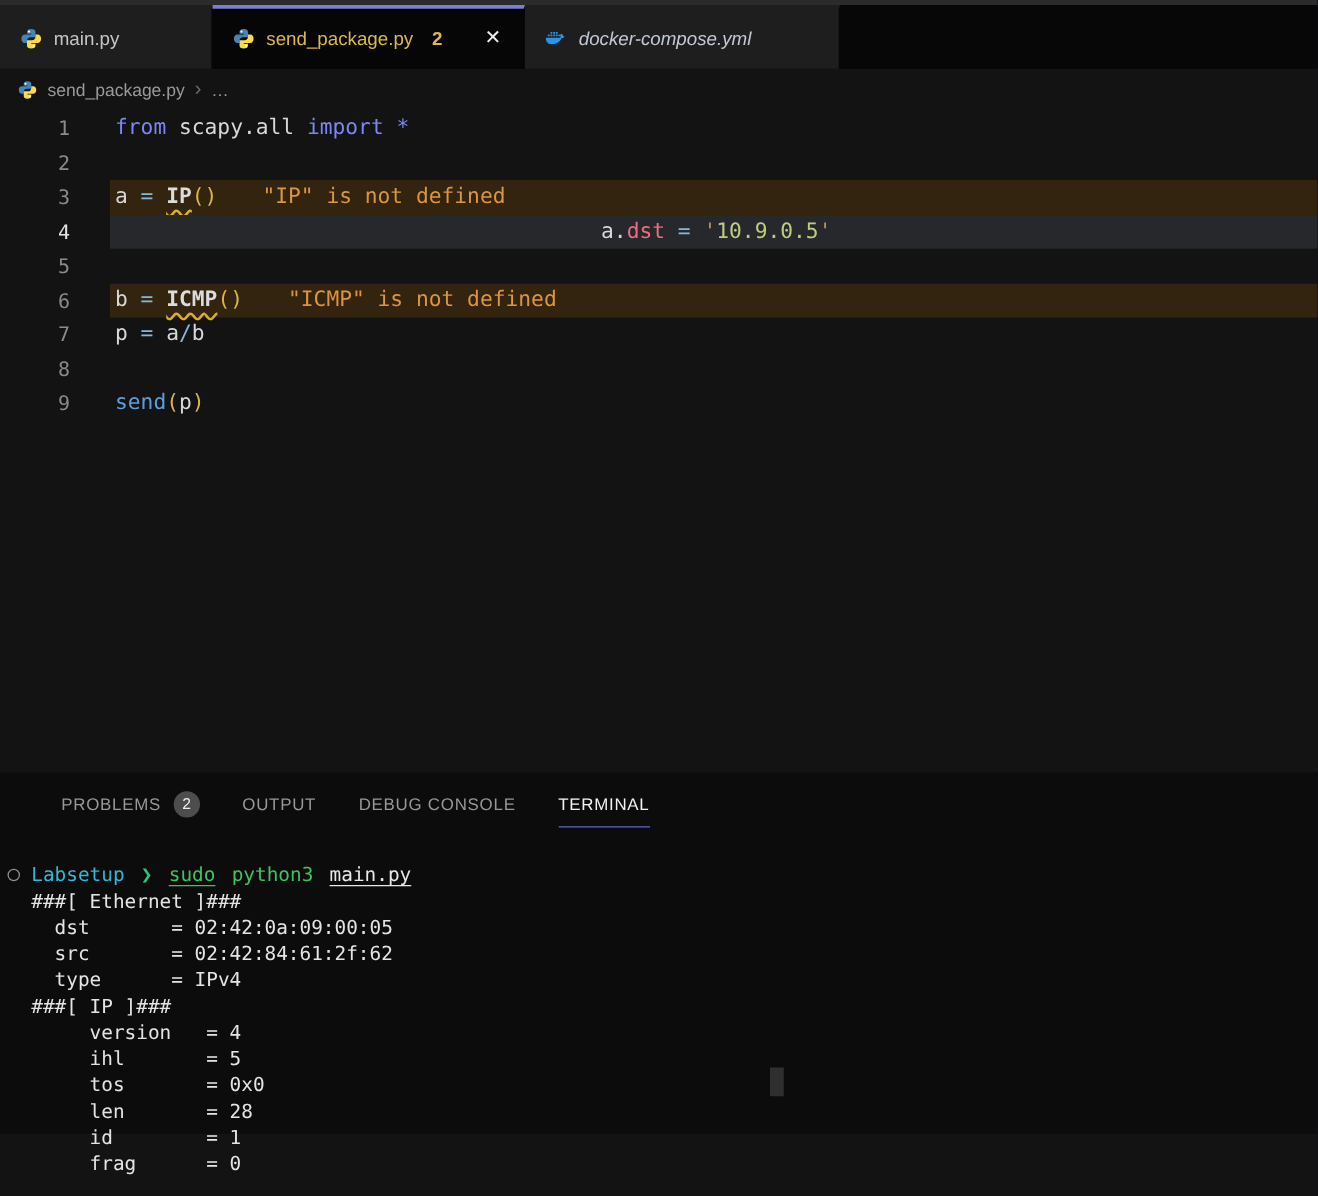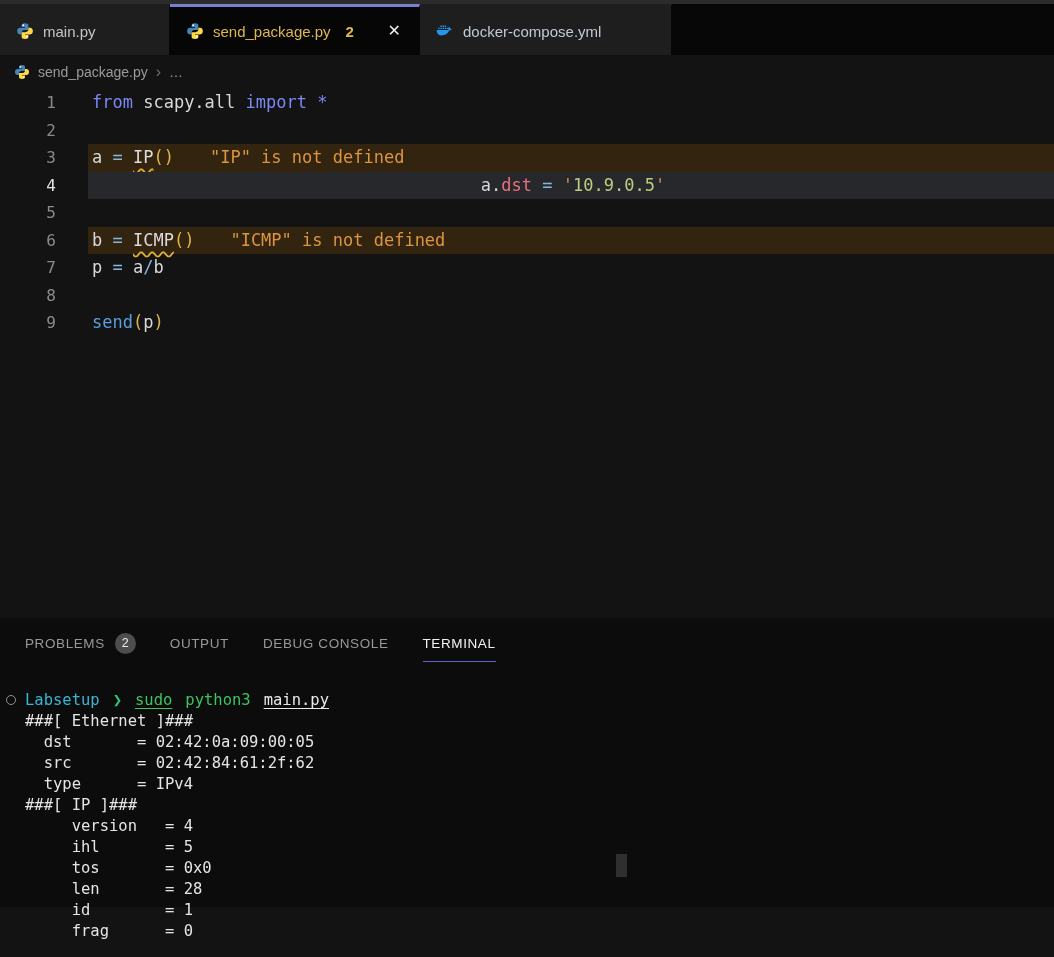--- a/index.html
+++ b/index.html
@@ -18,21 +18,21 @@
     display:flex; align-items:center; gap:9px;
     padding:0 16px; height:51px;
     background:#1e1e1e; border-right:1px solid #070707;
     border-top:3px solid transparent;
     font-size:15px; color:#c5c5c5; cursor:pointer; flex:none;
   }
   .tab.active { background:#060606; border-top-color:#7a7fd4; color:#ddb84f; }
   .tab-main { min-width:170px; }
   .tab-send { min-width:250px; }
   .tab-docker { min-width:252px; }
-  .tab-docker .tab-label { color:#c2c9d6; }
+  .tab-docker .tab-label { font-style:italic; color:#c2c9d6; }
   .tab-badge-num { font-weight:bold; margin-left:6px; color:#ddb84f; }
   .tab-close { margin-left:auto; color:#ececec; font-size:16px; line-height:1; padding:2px; }
   .tab-icon { width:18px; height:18px; flex:none; display:block; }
   .tabbar-fill { flex:1; background:#070707; }
 
   
   .breadcrumb {
     height:33px; display:flex; align-items:center; gap:8px;
     padding-left:14px; font-size:14px; color:#9a9a9a; background:#131314;
   }
@@ -51,34 +51,34 @@
   }
   .line-no.current { color:#e4e4e4; }
   .line-no.dim { color:#3d3d3d; }
   .line-content { flex:1; margin-left:32px; padding-left:4px; white-space:pre; }
   .hl-error .line-content { background:#33240f; }
   .hl-current .line-content { background:#26282b;text-align:center; }
 
   .kw    { color:#7b87f3; }
   .op    { color:#87b6dd; }
   .plain { color:#d8d8d8; }
-  .cls   { color:#dcdcdc; text-decoration:underline wavy #d9ae2e; text-decoration-thickness:1.5px; text-underline-offset:5px; }
+  .cls   { color:#dcdcdc; text-decoration:underline wavy #d9ae2e; text-decoration-thickness:1.5px; text-underline-offset:5px;font-weight:bold; }
   .paren { color:#ddb44c; }
   .prop  { color:#ea6f7f; }
   .strq  { color:#c5914c; }
   .str   { color:#bfcb7f; }
   .inline-err { color:#dc9540; margin-left:36px; }
   .fn    { color:#5c9fe0; }
 
   
   .panel { height:289px; background:#0c0c0c; }
   .panel-tabs {
     display:flex; height:50px;
-    padding-left:25px; gap:34px;
-    font-size:13.5px; letter-spacing:0.6px; color:#989898;
+    padding-left:9px; gap:34px;
+    font-size:13.5px; letter-spacing:0.6px; color:#989898;margin-left:40px;
   }
   .panel-tab { display:flex; align-items:center; gap:10px; height:100%; position:relative; cursor:pointer; }
   .panel-tab.active { color:#f2f2f2; }
   .panel-tab.active::after {
     content:""; position:absolute; left:0; right:0; bottom:6px;
     height:1.5px; background:#5d64cf;
   }
   .problems-badge {
     width:21px; height:21px; border-radius:50%;
     background:#4d4d4d; color:#efefef; font-size:12.5px; letter-spacing:0;

